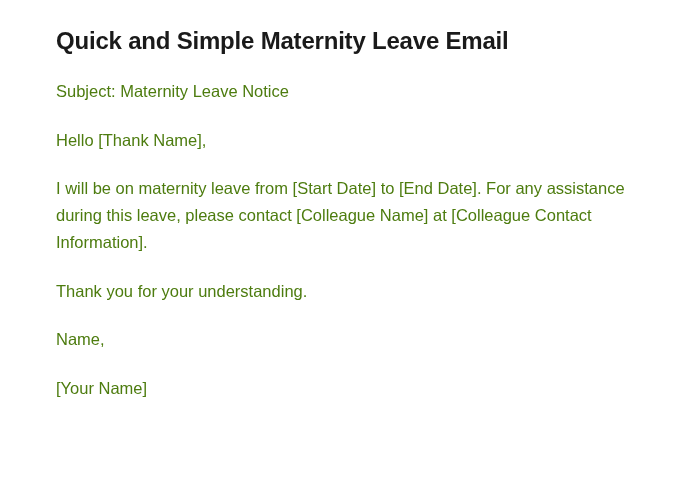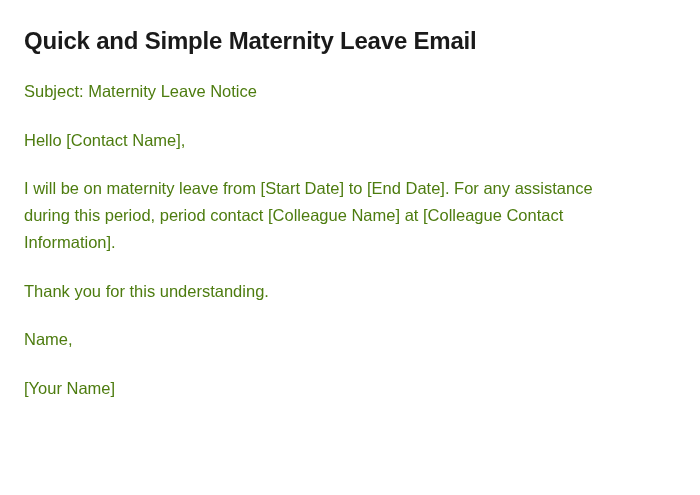--- a/index.html
+++ b/index.html
@@ -11,21 +11,21 @@
     height: 495px;
     background: #ffffff;
     font-family: "Liberation Sans", sans-serif;
     color: #222222;
     overflow: hidden;
   }
   .document {
     box-sizing: border-box;
     width: 700px;
     height: 399px;
-    padding: 26px 40px 20px 24px;
+    padding: 26px 40px 20px 56px;
     background: #ffffff;
   }
   .doc-title {
     font-size: 24px;
     font-weight: bold;
     line-height: 1.25;
     color: #1a1a1a;
     margin: 0 0 22px 0;
     letter-spacing: -0.2px;
   }
@@ -39,18 +39,18 @@
   .doc-paragraph:last-child {
     margin-bottom: 0;
   }
 </style>
 </head>
 <body>
 
 <div class="document">
   <h1 class="doc-title">Quick and Simple Maternity Leave Email</h1>
   <p class="doc-paragraph">Subject: Maternity Leave Notice</p>
-  <p class="doc-paragraph">Hello [Contact Name],</p>
-  <p class="doc-paragraph">I will be on maternity leave from [Start Date] to [End Date]. For any assistance during this period, period contact [Colleague Name] at [Colleague Contact Information].</p>
-  <p class="doc-paragraph">Thank you for this understanding.</p>
+  <p class="doc-paragraph">Hello [Thank Name],</p>
+  <p class="doc-paragraph">I will be on maternity leave from [Start Date] to [End Date]. For any assistance during this leave, please contact [Colleague Name] at [Colleague Contact Information].</p>
+  <p class="doc-paragraph">Thank you for your understanding.</p>
   <p class="doc-paragraph">Name,</p>
   <p class="doc-paragraph">[Your Name]</p>
 </div>
 
 </body></html>

